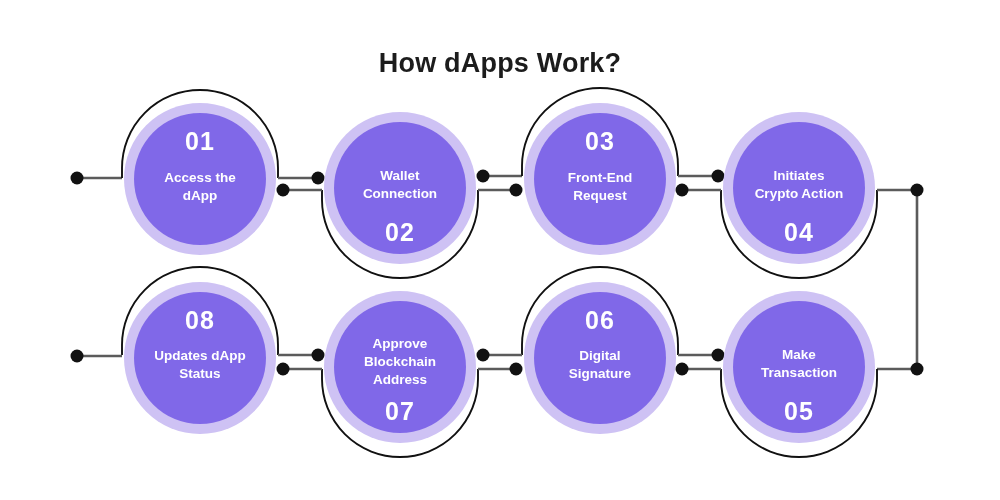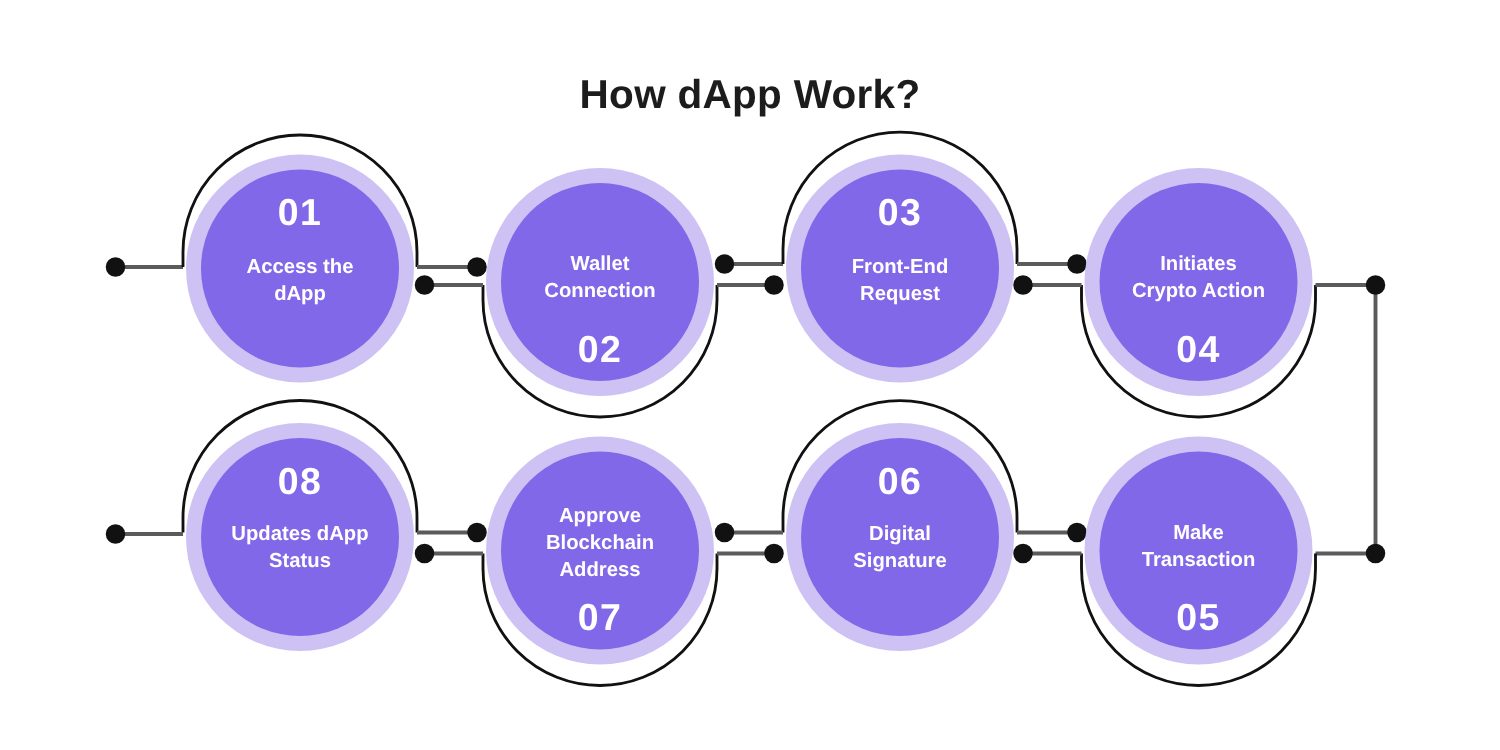--- a/index.html
+++ b/index.html
@@ -64,21 +64,21 @@
   }
   .connector-dot {
     fill: #111111;
   }
 </style>
 </head>
 <body>
 
 <div id="infographic">
 
-  <div id="diagram-title">How dApp Work?</div>
+  <div id="diagram-title">How dApps Work?</div>
 
   <svg class="flow" width="1000" height="500" viewBox="0 0 1000 500">
 
     <g>
       <path class="connector-line" d="M 77 178 L 122 178"></path>
       <circle class="connector-dot" cx="77" cy="178" r="6.5"></circle>
     </g>
 
     <path class="connector-arc" d="M 122 178 L 122 168 A 78 78 0 0 1 278 168 L 278 178"></path>
 

